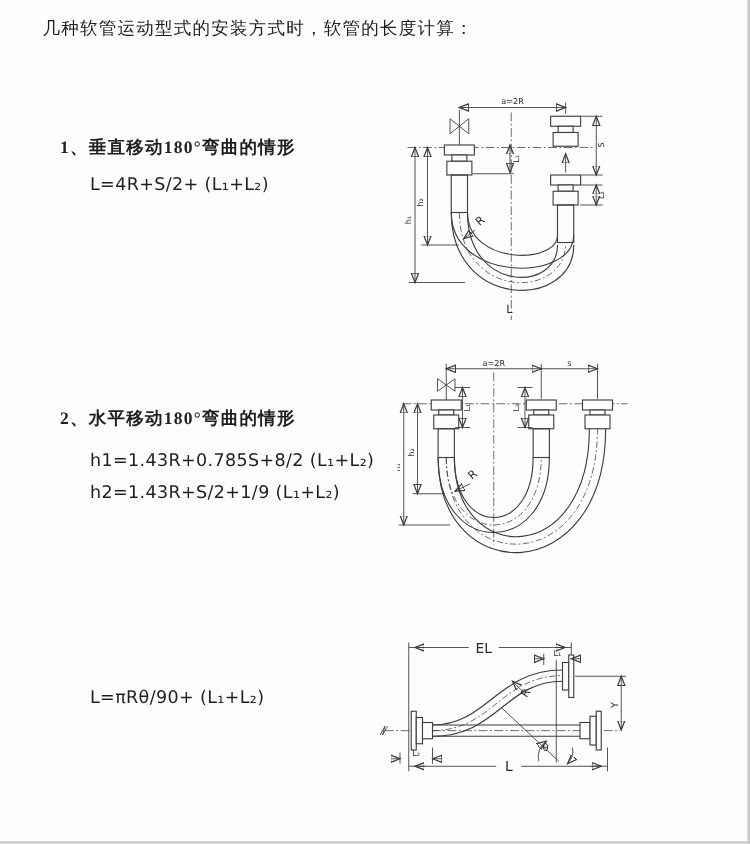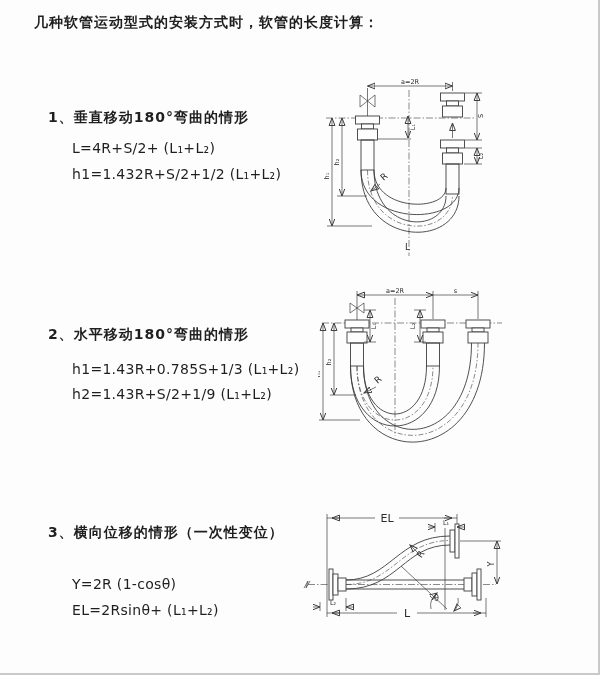--- a/index.html
+++ b/index.html
@@ -2,22 +2,22 @@
 <html><head>
 <meta charset="utf-8">
 <style>
   html,body{margin:0;padding:0;background:#ffffff;}
   .page{
     position:relative;width:600px;height:675px;box-sizing:border-box;
     background:#fdfdfd;color:#1f1f1f;overflow:hidden;
     border-right:2px solid #c9c9c9;border-bottom:2px solid #c9c9c9;
     font-family:"DejaVu Sans","Liberation Sans",sans-serif;
   }
-  .title{position:absolute;left:34px;top:14px;font-size:14px;font-weight:700;letter-spacing:1px;}
-  .sec-heading{position:absolute;left:48px;font-size:14px;font-weight:600;letter-spacing:1px;}
+  .title{position:absolute;left:34px;top:14px;font-size:14px;font-weight:400;letter-spacing:1px;}
+  .sec-heading{position:absolute;left:48px;font-size:14px;font-weight:600;letter-spacing:1px;font-family:Liberation Serif, serif;}
   .formula{position:absolute;left:72px;font-size:14px;font-weight:400;letter-spacing:.3px;}
   svg{position:absolute;}
   svg text{font-family:"DejaVu Sans","Liberation Sans",sans-serif;fill:#2b2b2b;}
   .dwg path,.dwg line,.dwg rect,.dwg polyline{stroke:#3d3d3d;fill:none;}
   .dwg .thin{stroke-width:.7;}
   .dwg .cl{stroke-width:.6;stroke-dasharray:7 2 1.5 2;}
   .dwg .hosecl{stroke-width:.6;stroke-dasharray:5 2 1.5 2;}
   .dwg .fit{fill:#fdfdfd;stroke-width:.9;}
   .dwg .hose{stroke-width:.9;}
   .dwg .braidfill{stroke-width:.9;}
@@ -27,21 +27,20 @@
 </style>
 </head>
 <body>
 
 <div class="page">
 
   <div class="title">几种软管运动型式的安装方式时，软管的长度计算：</div>
 
   <div class="sec-heading" style="top:109px">1、垂直移动180°弯曲的情形</div>
   <div class="formula" style="top:140px">L=4R+S/2+ (L₁+L₂)</div>
-  <div class="formula" style="top:166px">h1=1.432R+S/2+1/2 (L₁+L₂)</div>
 
   <svg class="dwg" style="left:312px;top:76px" width="285" height="184" viewBox="0 0 285 184">
     <defs>
       <marker id="d1a" orient="auto" markerUnits="userSpaceOnUse" markerWidth="9" markerHeight="9" refX="7.5" refY="4.5">
         <path d="M0,1.6 L7.5,4.5 L0,7.4 Z" fill="#3d3d3d" stroke="none"></path>
       </marker>
       <marker id="d1b" orient="auto-start-reverse" markerUnits="userSpaceOnUse" markerWidth="9" markerHeight="9" refX="7.5" refY="4.5">
         <path d="M0,1.6 L7.5,4.5 L0,7.4 Z" fill="#3d3d3d" stroke="none"></path>
       </marker>
       <pattern id="braid1" width="4" height="4" patternUnits="userSpaceOnUse">
@@ -105,21 +104,21 @@
     <text class="lblS" transform="rotate(-90 16.5 100)" x="16.5" y="100" text-anchor="middle">h₁</text>
     <text class="lblS" transform="rotate(-90 26.5 86)" x="26.5" y="86" text-anchor="middle">h₂</text>
     <text class="lblS" transform="rotate(-90 103 51)" x="103" y="51" text-anchor="middle">L₁</text>
     <text class="lblS" transform="rotate(-90 171 40)" x="171" y="40" text-anchor="middle">S</text>
     <text class="lblS" transform="rotate(-90 171 80)" x="171" y="80" text-anchor="middle">L₂</text>
     <text class="lblM" transform="rotate(-40 74 103)" x="74" y="103" text-anchor="middle">R</text>
     <text class="lblM" x="93" y="174">L</text>
   </svg>
 
   <div class="sec-heading" style="top:326px">2、水平移动180°弯曲的情形</div>
-  <div class="formula" style="top:361px">h1=1.43R+0.785S+1/3 (L₁+L₂)</div>
+  <div class="formula" style="top:361px">h1=1.43R+0.785S+8/2 (L₁+L₂)</div>
   <div class="formula" style="top:386px">h2=1.43R+S/2+1/9 (L₁+L₂)</div>
 
   <svg class="dwg" style="left:318px;top:286px" width="280" height="175" viewBox="0 0 280 175">
     <defs>
       <marker id="d2a" orient="auto" markerUnits="userSpaceOnUse" markerWidth="9" markerHeight="9" refX="7.5" refY="4.5">
         <path d="M0,1.6 L7.5,4.5 L0,7.4 Z" fill="#3d3d3d" stroke="none"></path>
       </marker>
       <marker id="d2b" orient="auto-start-reverse" markerUnits="userSpaceOnUse" markerWidth="9" markerHeight="9" refX="7.5" refY="4.5">
         <path d="M0,1.6 L7.5,4.5 L0,7.4 Z" fill="#3d3d3d" stroke="none"></path>
       </marker>
@@ -180,23 +179,21 @@
 
     <text class="lblS" x="77" y="6.5" text-anchor="middle">a=2R</text>
     <text class="lblS" x="137.5" y="6.5" text-anchor="middle">s</text>
     <text class="lblS" transform="rotate(-90 1.8 88)" x="1.8" y="88" text-anchor="middle">h₁</text>
     <text class="lblS" transform="rotate(-90 12.8 76)" x="12.8" y="76" text-anchor="middle">h₂</text>
     <text class="lblS" transform="rotate(-90 58 40)" x="58" y="40" text-anchor="middle">L₁</text>
     <text class="lblS" transform="rotate(-90 97 40)" x="97" y="40" text-anchor="middle">L₂</text>
     <text class="lblM" transform="rotate(-40 62 96)" x="62" y="96" text-anchor="middle">R</text>
   </svg>
 
-  <div class="sec-heading" style="top:524px">3、横向位移的情形（一次性变位）</div>
-  <div class="formula" style="top:576px">Y=2R (1-cosθ)</div>
-  <div class="formula" style="top:602px">EL=2Rsinθ+ (L₁+L₂)</div>
+  <div class="formula" style="top:550px">L=πRθ/90+ (L₁+L₂)</div>
 
   <svg class="dwg" style="left:298px;top:498px" width="300" height="145" viewBox="0 0 300 145">
     <defs>
       <marker id="d3a" orient="auto" markerUnits="userSpaceOnUse" markerWidth="9" markerHeight="9" refX="7.5" refY="4.5">
         <path d="M0,1.6 L7.5,4.5 L0,7.4 Z" fill="#3d3d3d" stroke="none"></path>
       </marker>
       <marker id="d3b" orient="auto-start-reverse" markerUnits="userSpaceOnUse" markerWidth="9" markerHeight="9" refX="7.5" refY="4.5">
         <path d="M0,1.6 L7.5,4.5 L0,7.4 Z" fill="#3d3d3d" stroke="none"></path>
       </marker>
     </defs>

